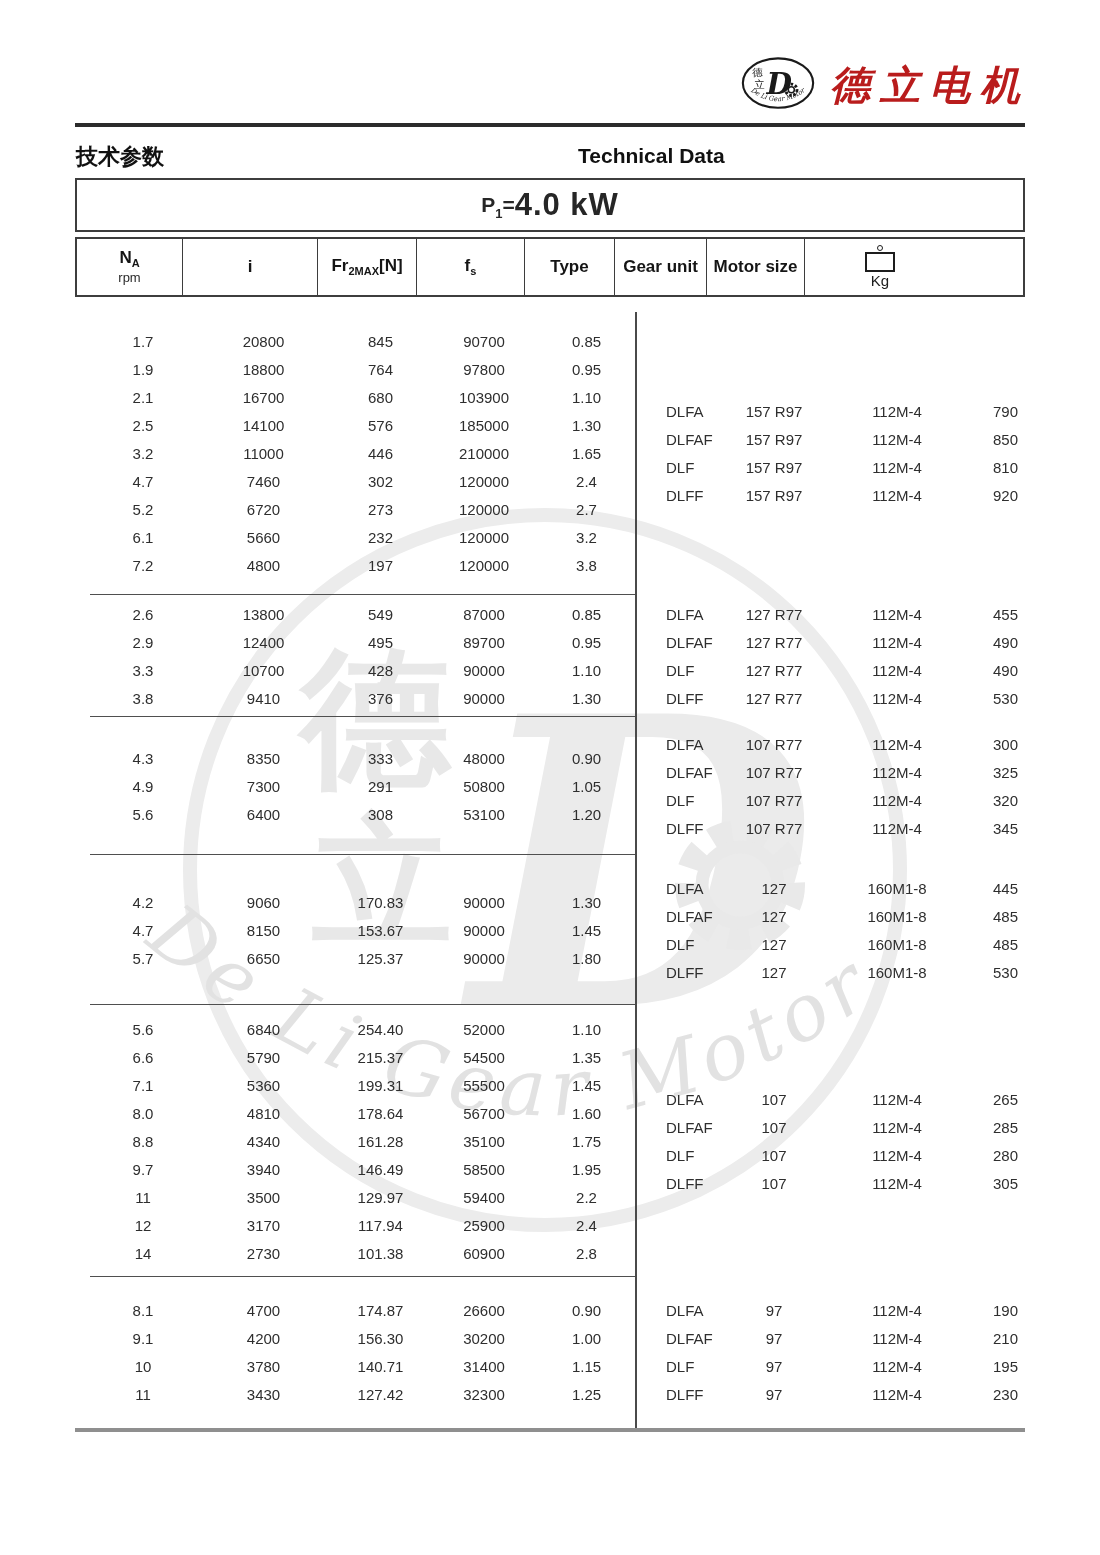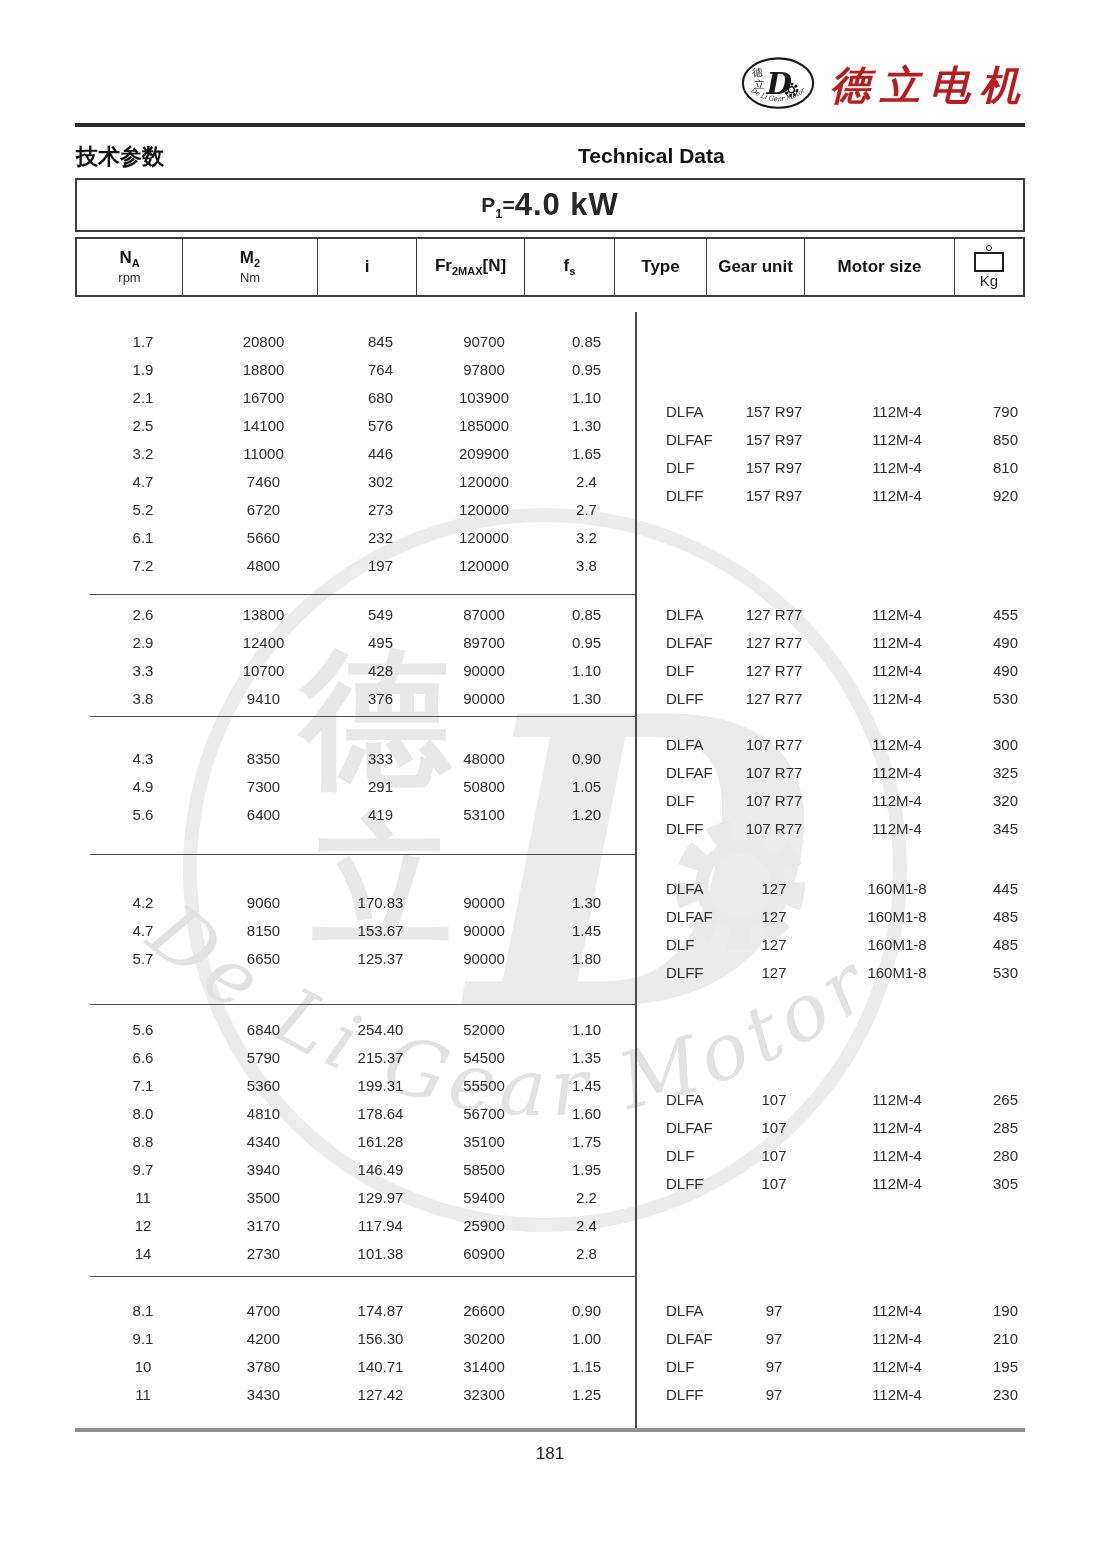--- a/index.html
+++ b/index.html
@@ -112,24 +112,20 @@
     <span class="p-prefix">P</span>
       <sub class="p-sub">1</sub>
       <span class="p-eq">=</span>
       <span class="p-val">4.0 kW</span>
   </div>
 
   <div class="thead">
     <div class="th">
       <div class="th-main"><span>N</span><sub>A</sub></div>
       <div class="th-unit">rpm</div>
-    </div>
-    <div class="th">
-      <div class="th-main"><span>M</span><sub>2</sub></div>
-      <div class="th-unit">Nm</div>
     </div>
     <div class="th">
       <div class="th-main"><span>i</span></div>
     </div>
     <div class="th">
       <div class="th-main"><span>Fr</span><sub>2MAX</sub><span>[N]</span></div>
     </div>
     <div class="th">
       <div class="th-main"><span>f</span><sub>s</sub></div>
     </div>
@@ -169,21 +165,21 @@
             <div class="dcell">103900</div>
             <div class="dcell">1.10</div>
             <div class="dcell">2.5</div>
             <div class="dcell">14100</div>
             <div class="dcell">576</div>
             <div class="dcell">185000</div>
             <div class="dcell">1.30</div>
             <div class="dcell">3.2</div>
             <div class="dcell">11000</div>
             <div class="dcell">446</div>
-            <div class="dcell">209900</div>
+            <div class="dcell">210000</div>
             <div class="dcell">1.65</div>
             <div class="dcell">4.7</div>
             <div class="dcell">7460</div>
             <div class="dcell">302</div>
             <div class="dcell">120000</div>
             <div class="dcell">2.4</div>
             <div class="dcell">5.2</div>
             <div class="dcell">6720</div>
             <div class="dcell">273</div>
             <div class="dcell">120000</div>
@@ -267,21 +263,21 @@
             <div class="dcell">333</div>
             <div class="dcell">48000</div>
             <div class="dcell">0.90</div>
             <div class="dcell">4.9</div>
             <div class="dcell">7300</div>
             <div class="dcell">291</div>
             <div class="dcell">50800</div>
             <div class="dcell">1.05</div>
             <div class="dcell">5.6</div>
             <div class="dcell">6400</div>
-            <div class="dcell">419</div>
+            <div class="dcell">308</div>
             <div class="dcell">53100</div>
             <div class="dcell">1.20</div>
           </div>
           <div class="rgrid">
             <div class="dcell type-cell">DLFA</div>
             <div class="dcell">107 R77</div>
             <div class="dcell">112M-4</div>
             <div class="dcell">300</div>
             <div class="dcell type-cell">DLFAF</div>
             <div class="dcell">107 R77</div>
@@ -440,15 +436,14 @@
             <div class="dcell type-cell">DLFF</div>
             <div class="dcell">97</div>
             <div class="dcell">112M-4</div>
             <div class="dcell">230</div>
           </div>
         </div>
       </div>
   </div>
 
   <div class="bottom-rule"></div>
-  <div class="page-number">181</div>
 
 </div>
 
 </body></html>

